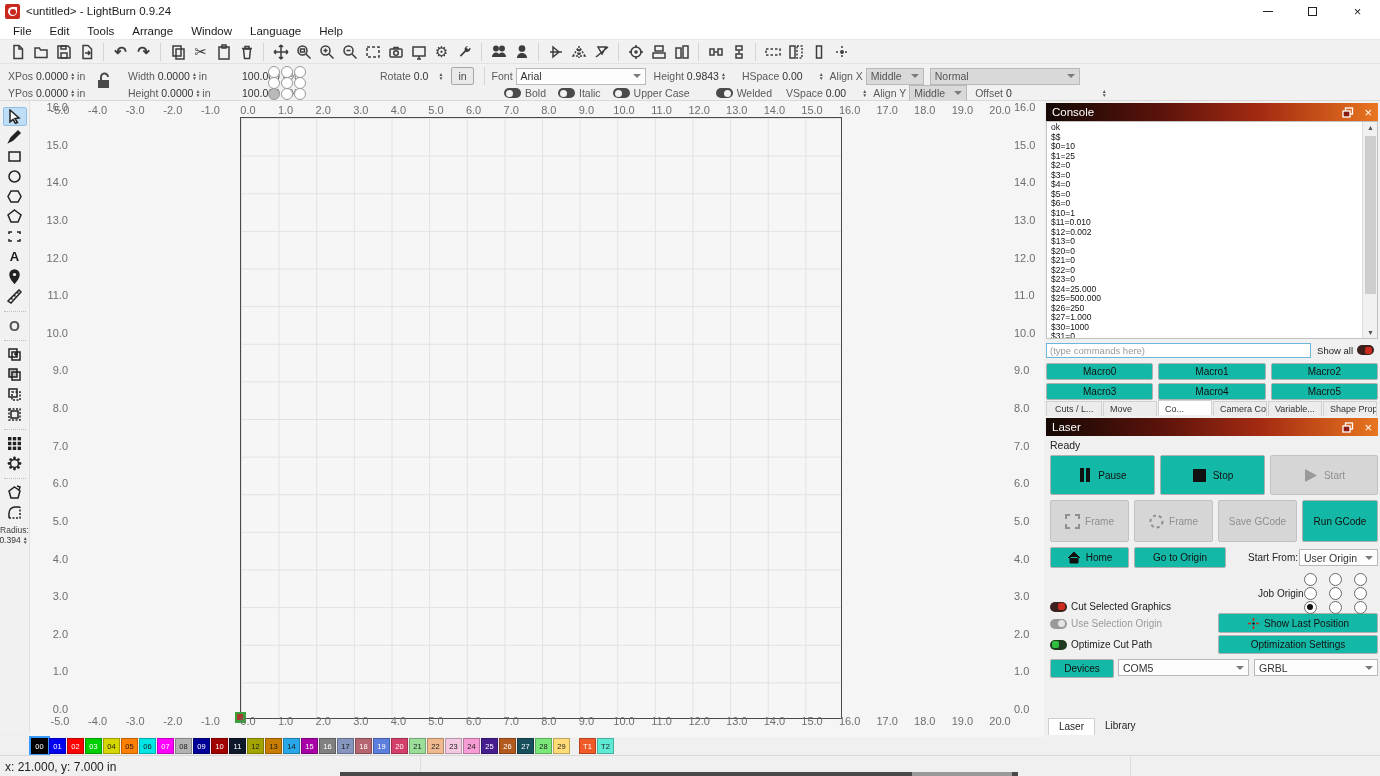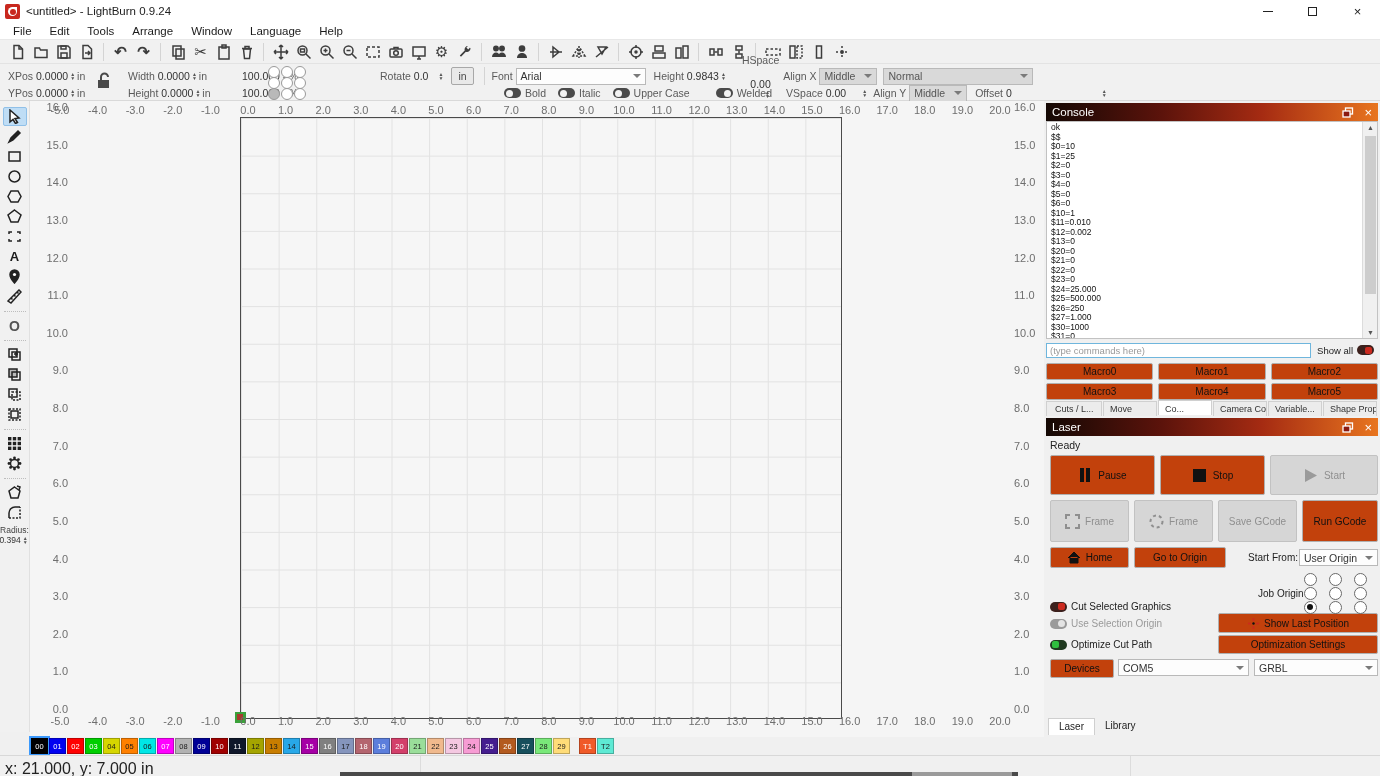--- a/index.html
+++ b/index.html
@@ -75,21 +75,21 @@
   #console-body { position:absolute; left:2px; top:20px; width:332px; height:218px; background:#ffffff; border:1px solid #c2c2c2; overflow:hidden; }
   #console-lines { position:absolute; left:4px; top:1px; right:18px; font-size:8.5px; line-height:9.5px; color:#111; }
   #console-scroll { position:absolute; right:0; top:0; width:15px; height:100%; background:#f0f0f0; border-left:1px solid #dcdcdc; font-size:7px; color:#555; text-align:center; }
   #console-scroll .thumb { position:absolute; left:2px; top:14px; width:11px; height:158px; background:#cdcdcd; }
   #console-scroll .up { position:absolute; top:2px; left:0; width:15px; }
   #console-scroll .dn { position:absolute; bottom:2px; left:0; width:15px; }
   #console-input-row { position:absolute; left:2px; top:241px; width:332px; height:16px; display:flex; align-items:center; }
   #console-input { width:265px; height:15px; border:1px solid #6fb6dd; font-size:9.5px; padding:0 3px; color:#333; background:#fff; outline:none; font-family:"Liberation Sans",sans-serif; }
   #console-input::placeholder { color:#9a9a9a; }
   #showall-lbl { font-size:9.5px; margin-left:auto; margin-right:4px; color:#222; }
-  .pbtn { background:#c2410c; border:1px solid #b0b0b0; border-radius:2px; font-size:10px; color:#111; display:flex; align-items:center; justify-content:center; }
+  .pbtn { background:#14b8a6; border:1px solid #b0b0b0; border-radius:2px; font-size:10px; color:#111; display:flex; align-items:center; justify-content:center; }
   .pbtn.dis { background:#d6d6d6; border-color:#c2c2c2; color:#8f8f8f; }
   .macro-row { position:absolute; left:2px; width:332px; height:17px; display:flex; gap:5px; }
   .macro-row .pbtn { flex:1; }
   #ctabs { position:absolute; left:2px; top:300px; width:332px; height:15px; display:flex; font-size:9px; color:#333; }
   .ctab { padding:2px 6px; background:#ececec; border:1px solid #d0d0d0; border-bottom:none; margin-right:1px; white-space:nowrap; overflow:hidden; }
   .ctab.active { background:#ffffff; position:relative; top:-1px; padding-top:3px; }
   #laser-status { position:absolute; left:6px; top:338px; font-size:10.5px; color:#222; }
   #laser-body { position:absolute; left:2px; top:352px; width:332px; height:265px; }
   #laser-body .pbtn { position:absolute; }
   .lsr-lbl { position:absolute; font-size:10px; color:#222; white-space:nowrap; }
@@ -101,21 +101,21 @@
   .ptab { padding:2px 10px; color:#222; }
   .ptab.active { background:#fff; border:1px solid #cfcfcf; border-bottom:none; }
 
   
   #palette { position:absolute; left:0; top:737px; width:1380px; height:18px; background:#f0f0f0; display:flex; align-items:center; padding-left:31px; }
   .swatch { width:17px; height:16px; margin-right:1px; font-size:7.5px; display:flex; align-items:center; justify-content:center; border:1px solid rgba(0,0,0,.25); }
   .swatch.sel { outline:2px solid #3b99fc; outline-offset:0px; }
   .swatch.tgap { margin-left:8px; }
 
   
-  #statusbar { position:absolute; left:0; top:755px; width:1380px; height:21px; background:#f0f0f0; border-top:1px solid #d8d8d8; font-size:16px; color:#222; }
+  #statusbar { position:absolute; left:0; top:755px; width:1380px; height:21px; background:#f0f0f0; border-top:1px solid #d8d8d8; font-size:12px; color:#222; }
   #status-coords { position:absolute; left:5px; top:4px; }
   .sdiv { position:absolute; top:0; width:1px; height:21px; background:#dcdcdc; }
   #hscroll { position:absolute; left:340px; top:16px; width:678px; height:5px; background:#4a4a4a; }
   #hscroll .handle { position:absolute; left:572px; width:100px; height:5px; background:#9a9a9a; }
 </style>
 </head>
 <body>
 
 <div id="titlebar">
   <div id="app-logo"></div>
@@ -375,21 +375,21 @@
           <span class="arr"></span>
         </span>
     </span>
     <span class="cell" style="margin-left:8px;">
       <span class="t2lbl">Height</span>&nbsp;<span class="t2val">0.9843</span>
       <span class="spin">
           <span>▲</span>
           <span>▼</span>
         </span>
     </span>
-    <span class="cell" style="margin-left:14px;flex-direction:column;">
+    <span class="cell" style="margin-left:14px;">
       <span class="t2lbl">HSpace</span>&nbsp;<span class="t2val">0.00</span>
       <span class="spin" style="margin-left:16px">
           <span>▲</span>
           <span>▼</span>
         </span>
     </span>
     <span class="cell" style="margin-left:4px;">
       <span class="t2lbl">Align X</span>&nbsp;
       <span class="dd gray" style="width:58px;">
           <span>Middle</span>

